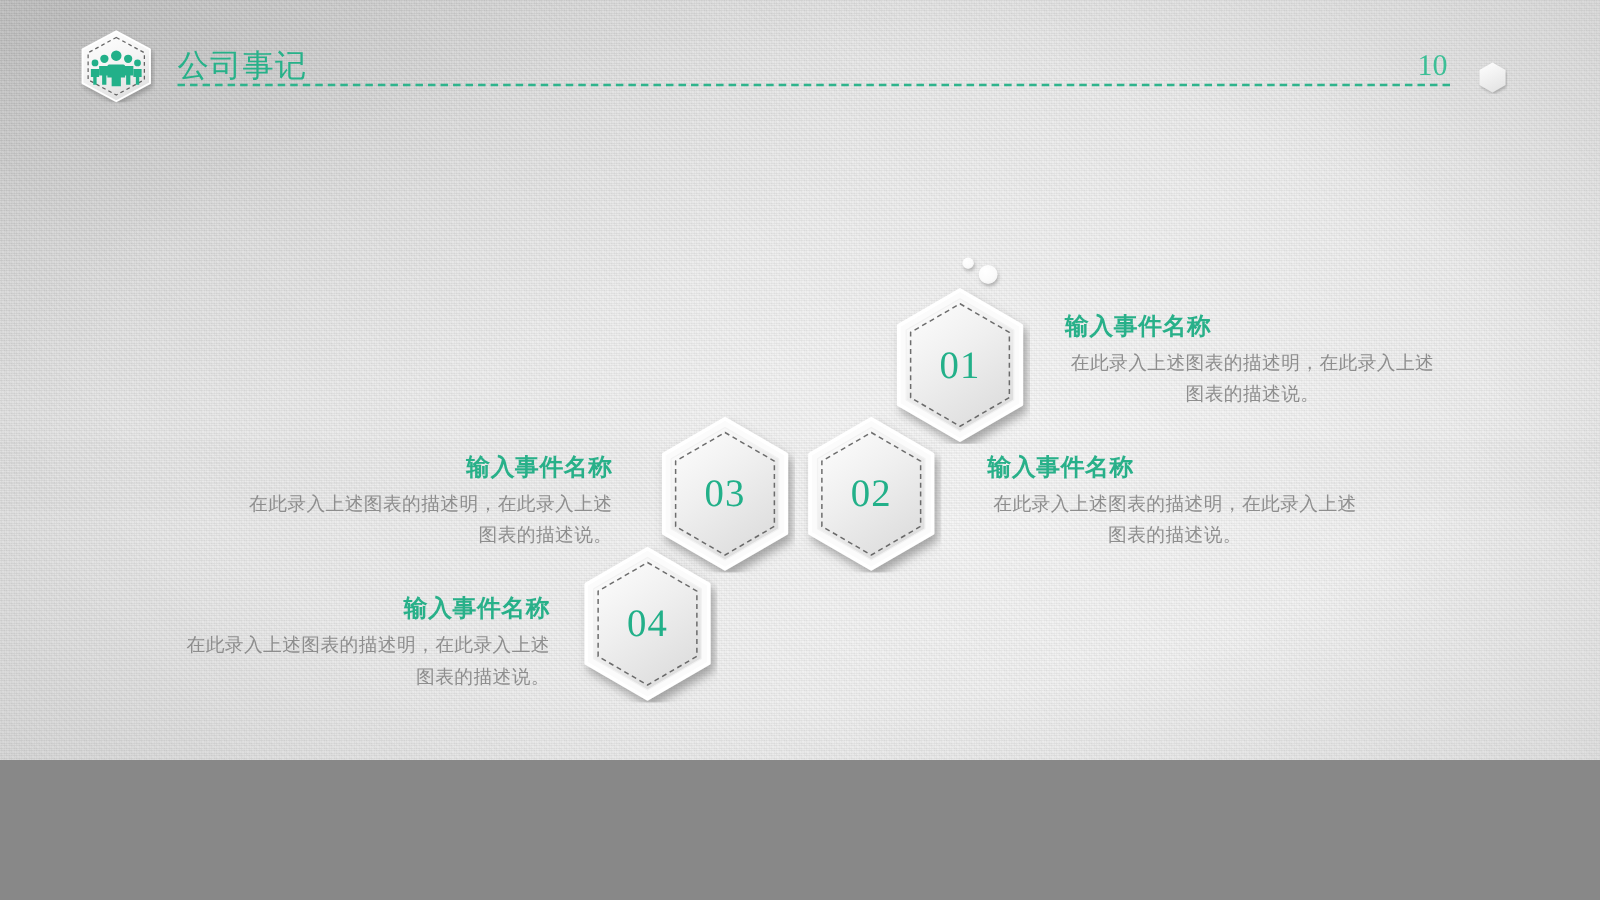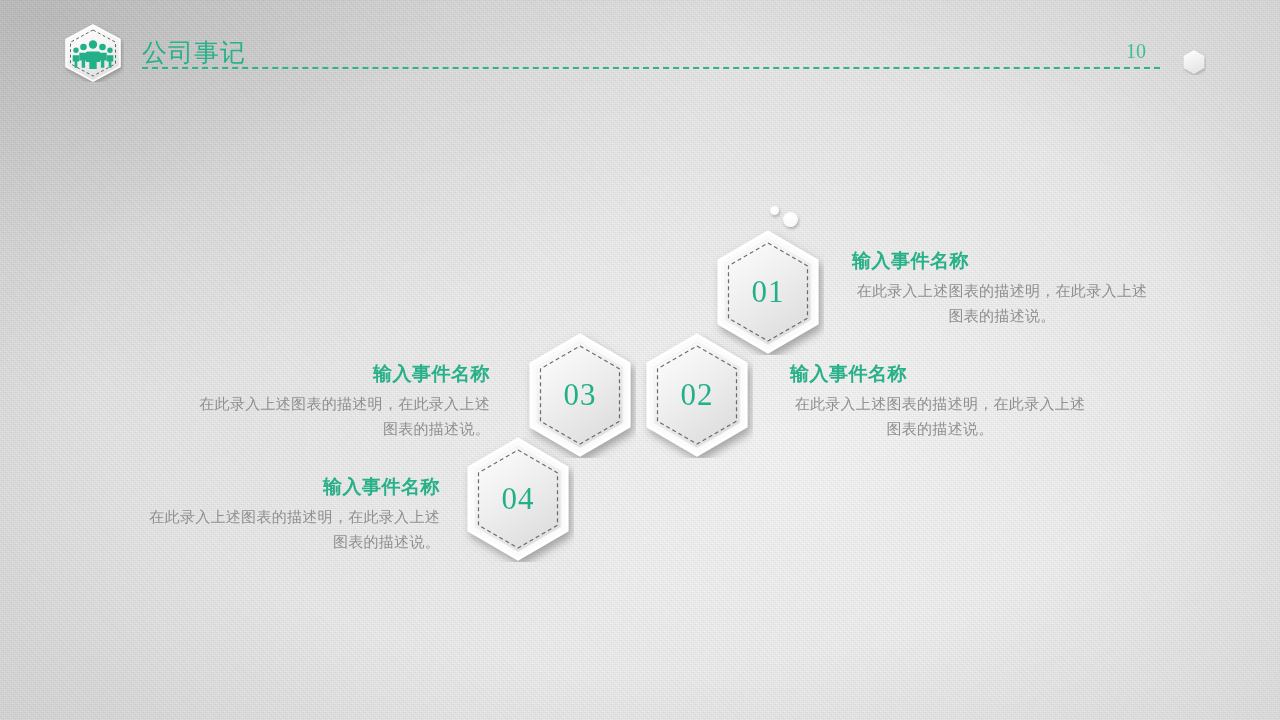--- a/index.html
+++ b/index.html
@@ -3,21 +3,21 @@
 <meta charset="utf-8">
 <style>
   html, body {
     margin: 0;
     padding: 0;
     background: #888;
   }
   #slide {
     position: relative;
     width: 1280px;
-    height: 720px;
+    height: 608px;
     overflow: hidden;
     font-family: "Liberation Sans", "DejaVu Sans", sans-serif;
     background:
       radial-gradient(ellipse 90% 85% at 62% 62%, rgba(255,255,255,0.55) 0%, rgba(255,255,255,0.18) 45%, rgba(255,255,255,0) 72%),
       radial-gradient(ellipse 70% 70% at 4% 2%, rgba(120,120,120,0.30) 0%, rgba(140,140,140,0.10) 45%, rgba(0,0,0,0) 75%),
       radial-gradient(ellipse 60% 55% at 98% 100%, rgba(255,255,255,0.35) 0%, rgba(255,255,255,0) 70%),
       linear-gradient(135deg, #d6d6d6 0%, #dedede 35%, #e3e3e3 60%, #dcdcdc 100%);
   }
   
   #slide::before {
@@ -65,23 +65,23 @@
     width: 1018px;
     height: 0;
     border-top: 2px dashed #2eb48c;
     z-index: 4;
   }
   .page-number {
     position: absolute;
     left: 1126px;
     top: 40px;
     width: 40px;
-    text-align: left;
+    text-align: center;
     font-family: "Liberation Serif", "DejaVu Serif", serif;
-    font-size: 20px;
+    font-size: 24px;
     color: #3cbf96;
     z-index: 5;
   }
   .page-hex {
     position: absolute;
     left: 1182px;
     top: 49px;
     width: 24px;
     height: 26px;
     z-index: 5;

